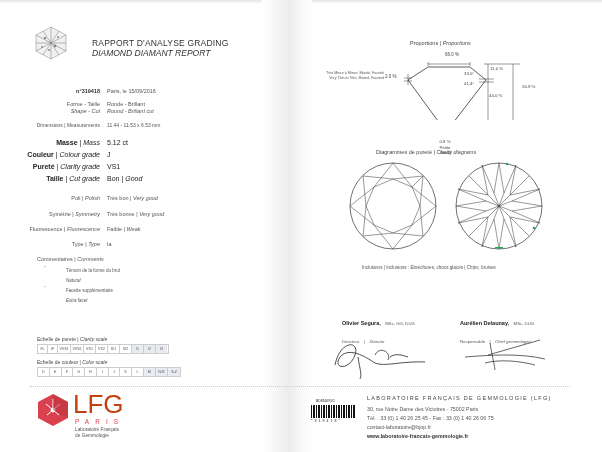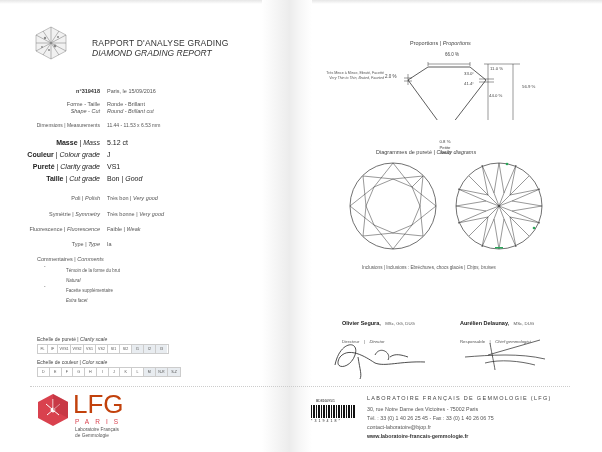--- a/index.html
+++ b/index.html
@@ -41,21 +41,21 @@
   <g fill="#888">
       <circle cx="12" cy="12" r="1.2"></circle>
       <circle cx="22" cy="20" r="1.4"></circle>
       <circle cx="16" cy="24" r="1"></circle>
       <circle cx="25" cy="11" r="1"></circle>
       <circle cx="9" cy="21" r="0.9"></circle>
     </g>
 </svg>
 
 <div class="abs title1">RAPPORT D'ANALYSE GRADING</div>
-<div class="abs title2">DIAMOND GRADING REPORT</div>
+<div class="abs title2">DIAMOND DIAMANT REPORT</div>
 
 <div class="lbl" style="left:40px;top:88px;width:60px;font-weight:bold;color:#333;">n°319418</div>
 <div class="val" style="left:107px;top:88px;">Paris, le 15/09/2016</div>
 
 <div class="lbl" style="left:20px;top:101px;width:80px;line-height:7px;">
   <span>Forme - Taille</span><br>
   <i>Shape - Cut</i>
 </div>
 <div class="val" style="left:107px;top:101px;line-height:7px;">
   <span>Ronde - Brillant</span><br>

